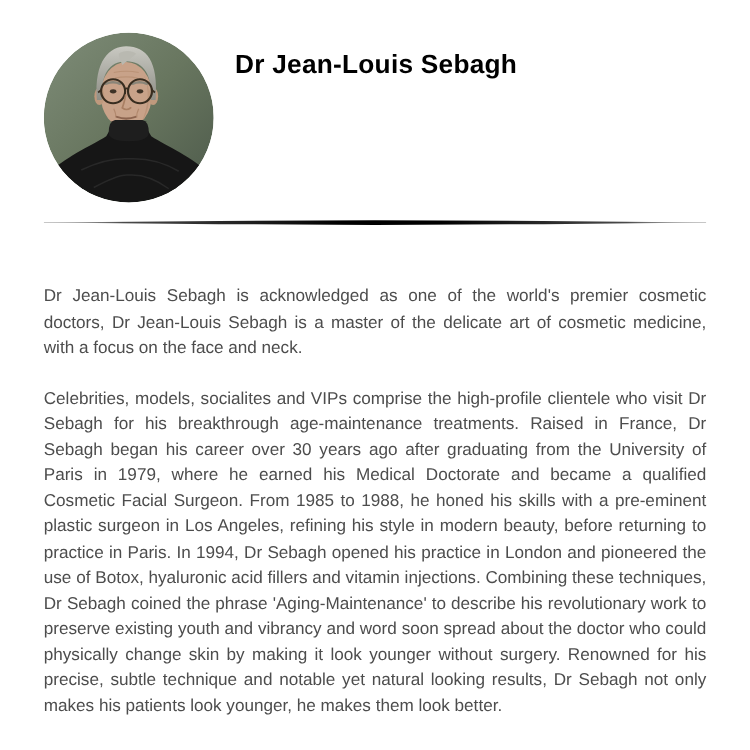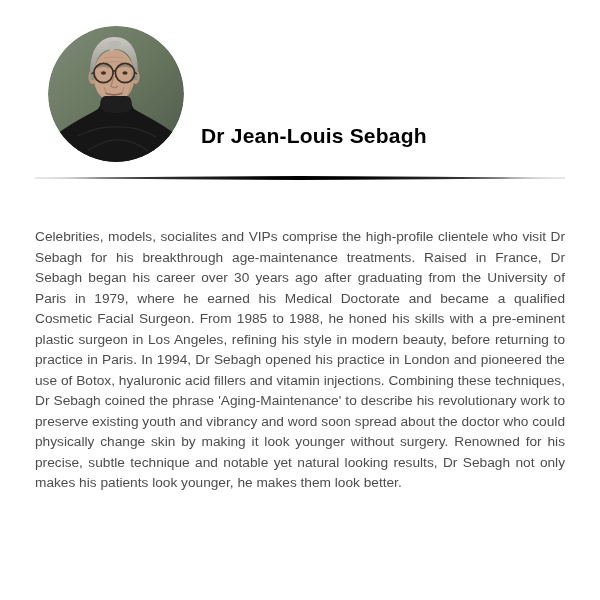--- a/index.html
+++ b/index.html
@@ -5,22 +5,22 @@
   html, body { margin: 0; padding: 0; }
   body {
     width: 600px; height: 600px;
     background: #ffffff;
     font-family: "Liberation Sans", sans-serif;
     position: relative;
     overflow: hidden;
   }
   .header {
     position: absolute;
-    top: 26px; left: 48px; width: 530px; height: 136px;
-    display: flex; align-items: flex-end; gap: 17px;
+    top: 26px; left: 35px; width: 530px; height: 136px;
+    display: flex; align-items: flex-start; gap: 17px;
   }
   .avatar {
     width: 136px; height: 136px;
     border-radius: 50%;
     overflow: hidden;
     flex: 0 0 auto;
   }
   .avatar svg { display: block; width: 100%; height: 100%; }
   .page-title {
     font-size: 21px;
@@ -122,14 +122,15 @@
         <stop offset="0.88" stop-color="#4a4a4a"></stop>
         <stop offset="1" stop-color="#aaaaaa" stop-opacity="0.45"></stop>
       </linearGradient>
     </defs>
     <rect x="0" y="2.7" width="530" height="0.7" fill="#8a8a8a" opacity="0.55"></rect>
     <polygon points="0,3 140,1.7 265,1.1 400,1.7 530,3 400,4.3 265,4.9 140,4.3" fill="url(#divGrad)"></polygon>
   </svg>
 </div>
 
 <div class="content">
+  <p class="para">Dr Jean-Louis Sebagh is acknowledged as one of the world's premier cosmetic doctors, Dr Jean-Louis Sebagh is a master of the delicate art of cosmetic medicine, with a focus on the face and neck.</p>
   <p class="para">Celebrities, models, socialites and VIPs comprise the high-profile clientele who visit Dr Sebagh for his breakthrough age-maintenance treatments. Raised in France, Dr Sebagh began his career over 30 years ago after graduating from the University of Paris in 1979, where he earned his Medical Doctorate and became a qualified Cosmetic Facial Surgeon. From 1985 to 1988, he honed his skills with a pre-eminent plastic surgeon in Los Angeles, refining his style in modern beauty, before returning to practice in Paris. In 1994, Dr Sebagh opened his practice in London and pioneered the use of Botox, hyaluronic acid fillers and vitamin injections. Combining these techniques, Dr Sebagh coined the phrase 'Aging-Maintenance' to describe his revolutionary work to preserve existing youth and vibrancy and word soon spread about the doctor who could physically change skin by making it look younger without surgery. Renowned for his precise, subtle technique and notable yet natural looking results, Dr Sebagh not only makes his patients look younger, he makes them look better.</p>
 </div>
 
 </body></html>

